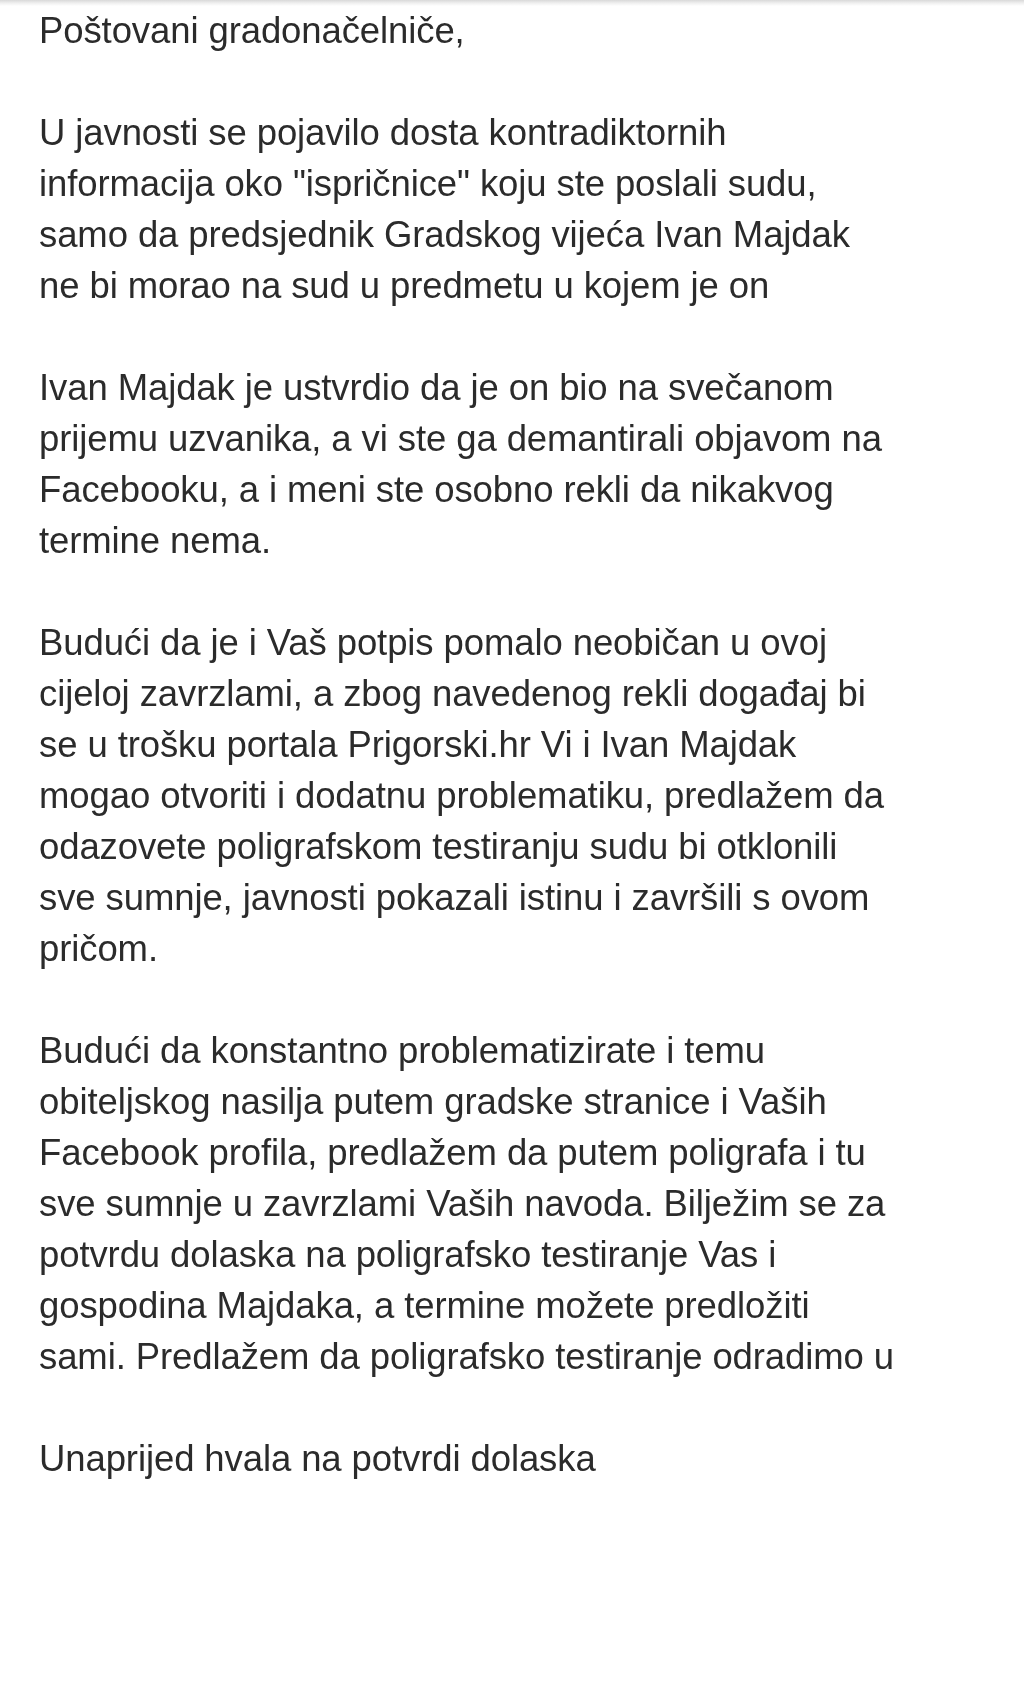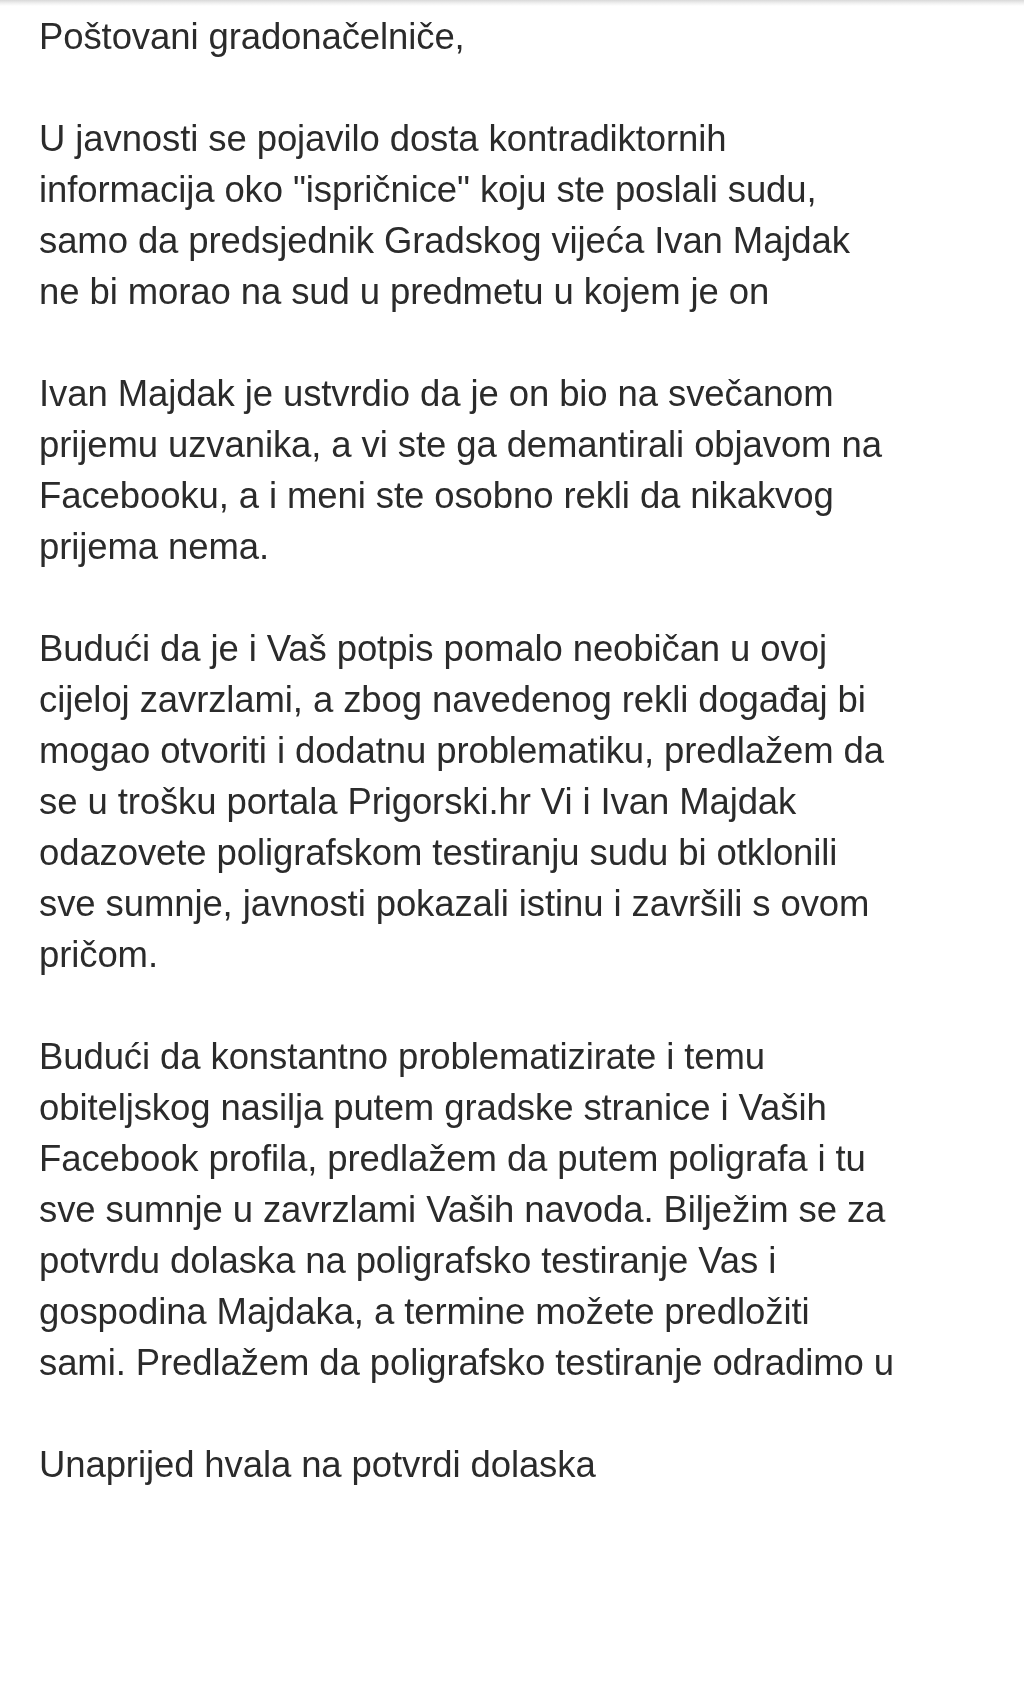--- a/index.html
+++ b/index.html
@@ -24,21 +24,21 @@
       left: 39px;
       top: 5px;
       width: 975px;
       font-family: "Liberation Sans", sans-serif;
       font-size: 36.5px;
       line-height: 51px;
       color: #2b2b2b;
       letter-spacing: -0.1px;
     }
     .para {
-      margin: 6px 0 51px 0;
+      margin: 0 0 51px 0;
     }
     .para:last-child {
       margin-bottom: 0;
     }
     .line {
       display: block;
       white-space: nowrap;
       height: 51px;
     }
   </style>
@@ -57,28 +57,28 @@
     <span class="line">U javnosti se pojavilo dosta kontradiktornih</span>
     <span class="line">informacija oko "ispričnice" koju ste poslali sudu,</span>
     <span class="line">samo da predsjednik Gradskog vijeća Ivan Majdak</span>
     <span class="line">ne bi morao na sud u predmetu u kojem je on</span>
   </p>
 
   <p class="para">
     <span class="line">Ivan Majdak je ustvrdio da je on bio na svečanom</span>
     <span class="line">prijemu uzvanika, a vi ste ga demantirali objavom na</span>
     <span class="line">Facebooku, a i meni ste osobno rekli da nikakvog</span>
-    <span class="line">prijema nema.</span>
+    <span class="line">termine nema.</span>
   </p>
 
   <p class="para">
     <span class="line">Budući da je i Vaš potpis pomalo neobičan u ovoj</span>
     <span class="line">cijeloj zavrzlami, a zbog navedenog rekli događaj bi</span>
+    <span class="line">se u trošku portala Prigorski.hr Vi i Ivan Majdak</span>
     <span class="line">mogao otvoriti i dodatnu problematiku, predlažem da</span>
-    <span class="line">se u trošku portala Prigorski.hr Vi i Ivan Majdak</span>
     <span class="line">odazovete poligrafskom testiranju sudu bi otklonili</span>
     <span class="line">sve sumnje, javnosti pokazali istinu i završili s ovom</span>
     <span class="line">pričom.</span>
   </p>
 
   <p class="para">
     <span class="line">Budući da konstantno problematizirate i temu</span>
     <span class="line">obiteljskog nasilja putem gradske stranice i Vaših</span>
     <span class="line">Facebook profila, predlažem da putem poligrafa i tu</span>
     <span class="line">sve sumnje u zavrzlami Vaših navoda. Bilježim se za</span>

